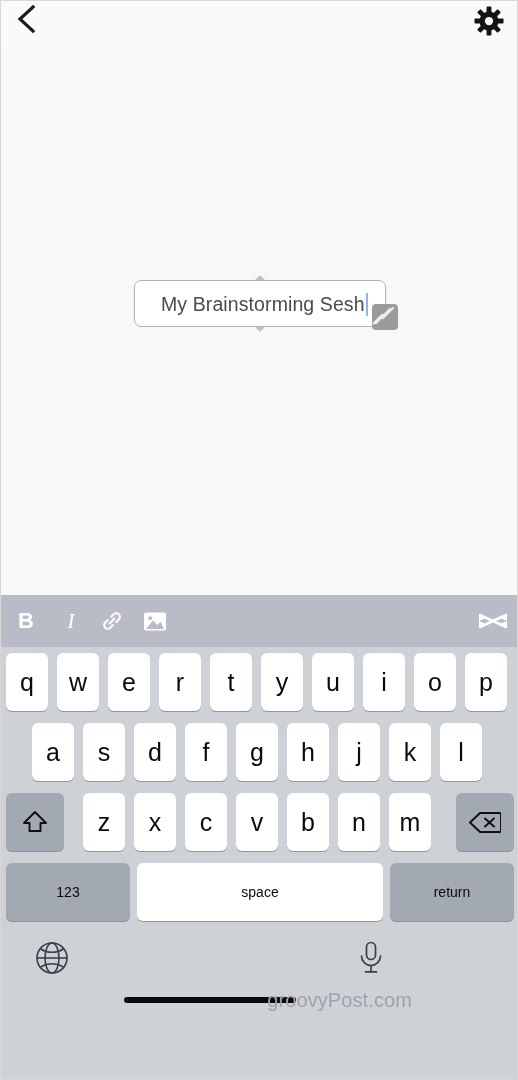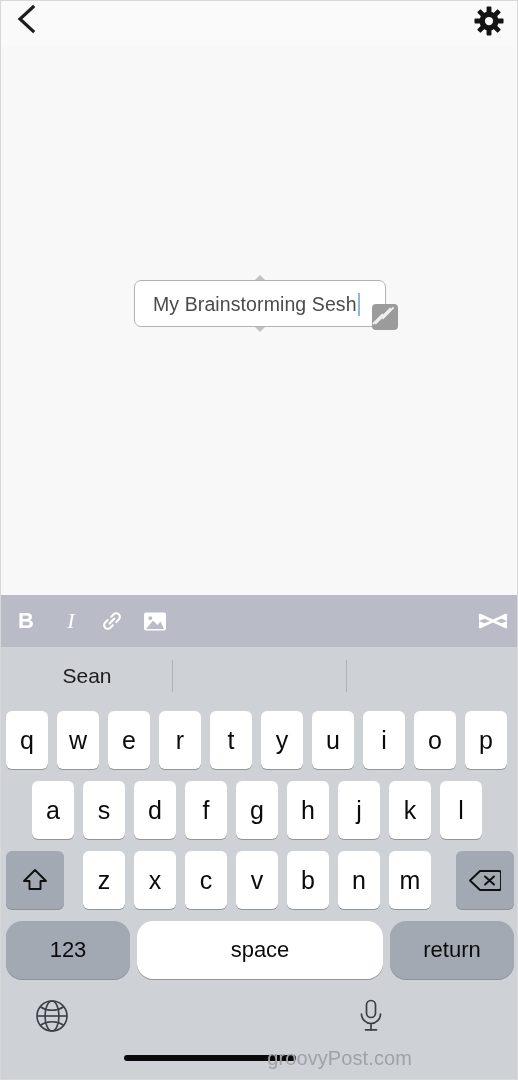--- a/index.html
+++ b/index.html
@@ -49,21 +49,21 @@
   }
   #node-box {
     position: absolute; left: 0; top: 0;
     width: 252px; height: 47px;
     background: #ffffff;
     border: 1.6px solid #b2b2b2;
     border-radius: 7px;
   }
   #node-text-row {
     position: absolute;
-    left: 18px; top: 0;
+    left: 26px; top: 0;
     height: 47px;
     display: flex; align-items: center;
   }
   #node-text {
     font-size: 19.5px;
     color: #4b4b4b;
     letter-spacing: .1px;
     white-space: nowrap;
   }
   #text-caret {
@@ -161,21 +161,21 @@
     background: #ffffff;
     border-radius: 6px;
     box-shadow: 0 1px 0 rgba(134,138,145,.85);
     display: flex; align-items: center; justify-content: center;
     font-size: 25px; color: #0b0b0b;
   }
   .key.dark {
     background: #a3a9b3;
     box-shadow: 0 1px 0 rgba(124,129,137,.8);
   }
-  .key.small-label { font-size: 22px; border-radius: 16px; }
+  .key.small-label { font-size: 14px; }
 
   #bottom-extras {
     position: relative;
     width: 417px; height: 88px;
   }
   #globe-key {
     position: absolute; left: 32px; top: 12px;
     width: 38px; height: 38px;
     display: flex; align-items: center; justify-content: center;
   }
@@ -268,27 +268,20 @@
         <path d="M1,3.2 L9,6.6 L1,10 Z" fill="#ffffff"></path>
         <path d="M29,3.2 L21,6.6 L29,10 Z" fill="#ffffff"></path>
         <path d="M1,10 L9,13.4 L1,16.8 Z" fill="#ffffff"></path>
         <path d="M29,10 L21,13.4 L29,16.8 Z" fill="#ffffff"></path>
       </svg>
     </div>
   </div>
 
   <div id="keyboard">
 
-    <div id="predict-bar">
-      <div class="predict-cell" id="predict-0">Sean</div>
-      <div class="predict-div" id="pdiv-1"></div>
-      <div class="predict-cell" id="predict-1"></div>
-      <div class="predict-div" id="pdiv-2"></div>
-      <div class="predict-cell" id="predict-2"></div>
-    </div>
 
     <div class="krow">
       <div class="key" style="left:5px;width:42px">q</div>
       <div class="key" style="left:56px;width:42px">w</div>
       <div class="key" style="left:107px;width:42px">e</div>
       <div class="key" style="left:158px;width:42px">r</div>
       <div class="key" style="left:209px;width:42px">t</div>
       <div class="key" style="left:260px;width:42px">y</div>
       <div class="key" style="left:311px;width:42px">u</div>
       <div class="key" style="left:362px;width:42px">i</div>

